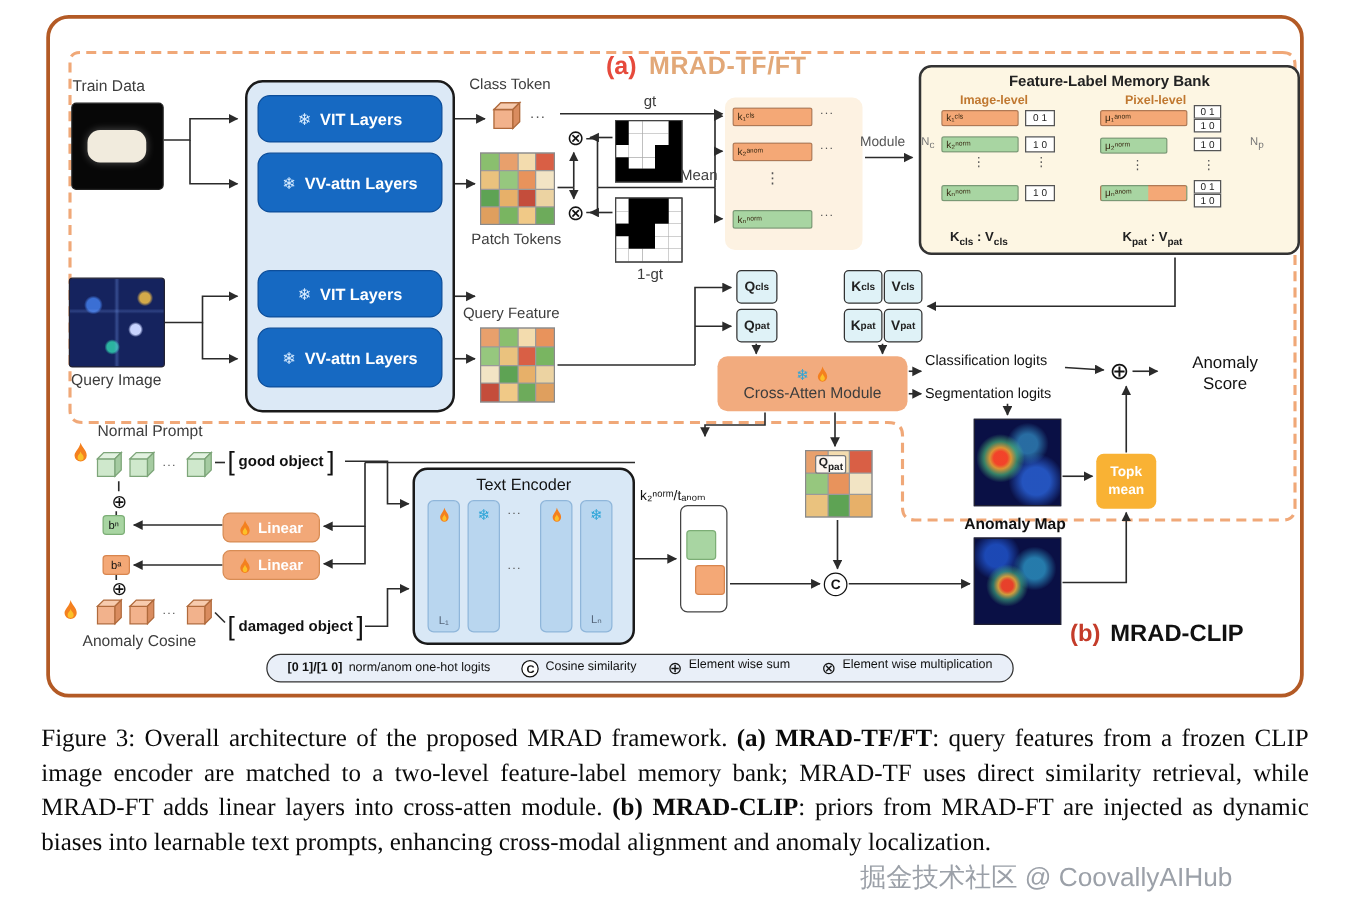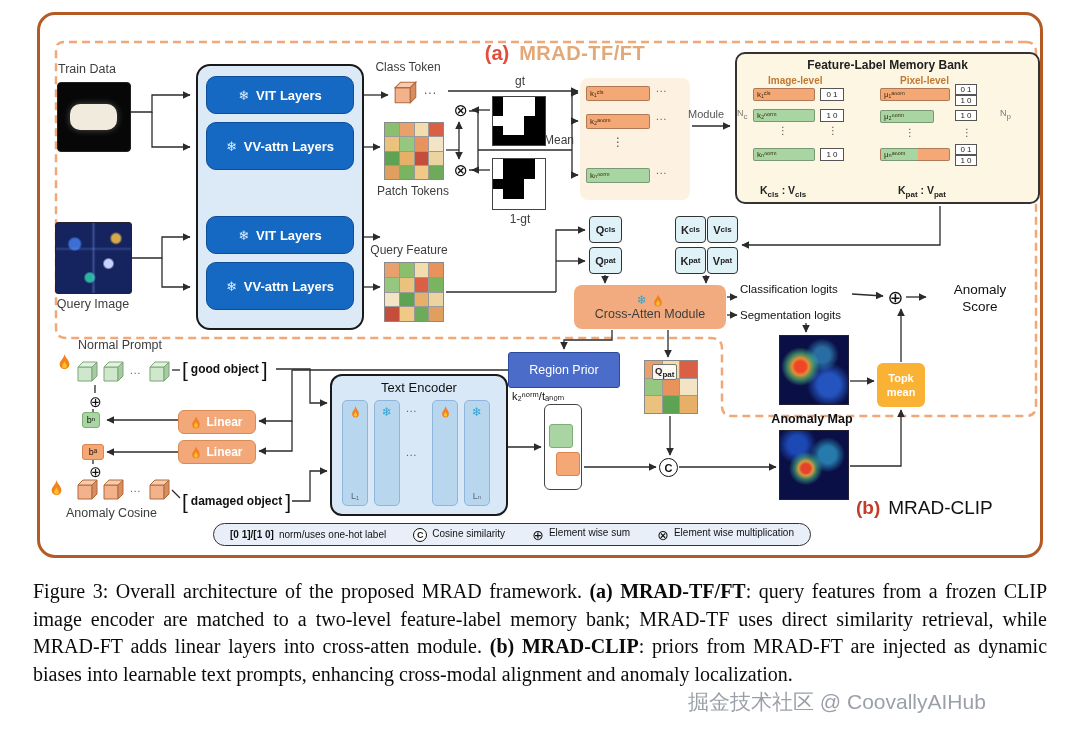--- a/index.html
+++ b/index.html
@@ -17,21 +17,21 @@
 .blk{background:#1669c2;border:1px solid #0d4e9a;border-radius:10px;color:#fff;display:flex;align-items:center;justify-content:center;gap:7px;font-size:13px;font-weight:600}
 .snow-icon{line-height:1}
 .snow-icon::before{content:'❄'}
 .blk .snow-icon{color:#d8ecff;font-size:13px}
 .te-snow{color:#2da5d8;font-size:12px}
 .enc-label{background:#e9f1fa;border-radius:4px;display:flex;align-items:center;justify-content:center;font-size:13px;color:#222}
 
 .pa-tag{color:#e64a3c;font-weight:700;font-size:20px}
 .pa-title{color:#e2a878;font-weight:700;font-size:20px;letter-spacing:.5px}
 .pb-tag{color:#c43c2a;font-weight:700;font-size:19px}
-.pb-title{color:#111;font-weight:400;font-size:19px}
+.pb-title{color:#111;font-weight:700;font-size:19px}
 
 .grid{display:grid;gap:1px;background:#9a9a9a;border:1px solid #8a8a8a}
 .mask{display:grid;background:#000;border:1px solid #444}
 
 .hbar{position:absolute;z-index:3;display:flex;align-items:center;padding-left:3px;font-size:8px;color:#3a2a14;border:1px solid rgba(0,0,0,.28);border-radius:2px;line-height:1}
 .ob{background:#f4a876}.gb{background:#a8d5a2}
 .mbx{background:linear-gradient(90deg,#a8d5a2 55%,#f4a876 55%)}
 .tag{position:absolute;z-index:3;background:#fff;border:1px solid #555;font-size:8px;display:flex;align-items:center;justify-content:center;color:#222;line-height:1}
 .dots{position:absolute;z-index:3;color:#555;font-size:12px;letter-spacing:1px;line-height:1}
 
@@ -443,21 +443,20 @@
       <div>Score</div>
   </div>
   <div class="rect heat" style="left:779px;top:335px;width:70px;height:70px"></div>
   <div class="rect topk" style="left:877px;top:363px;width:48px;height:44px">
     <span>Topk</span>
       <span>mean</span>
   </div>
   <div class="comp center" style="left:760px;top:412px;width:104px;font-size:12.5px;font-weight:600">Anomaly Map</div>
   <div class="rect heat hm2" style="left:779px;top:430px;width:70px;height:70px"></div>
 
-  <div class="rect rp" style="left:508px;top:352px;width:112px;height:36px">Region Prior</div>
 
   <div class="comp lbl" style="left:78px;top:338px">Normal Prompt</div>
   <span class="flame-icon comp" style="left:58px;top:354px;width:13px;height:16px"><svg viewBox="0 0 16 20" width="100%" height="100%" preserveAspectRatio="none">
         <path d="M8 0C9 5 14 7.5 14 13a6 6 0 1 1-12 0C2 9 7 6 8 0z" fill="#f4801f"></path>
         <path d="M8 9c.6 2.5 3 3.5 3 6a3 3 0 1 1-6 0c0-2.5 2.4-3.5 3-6z" fill="#fcc028"></path>
       </svg></span>
   <div class="cube-icon cube-g" style="left:76px;top:360px;width:24px;height:24px"><svg viewBox="0 0 24 24" width="100%" height="100%">
         <polygon points="2,7 16,7 16,21 2,21" style="fill:var(--face);stroke:var(--edge);stroke-width:1"></polygon>
         <polygon points="2,7 7,2 21,2 16,7" style="fill:var(--top);stroke:var(--edge);stroke-width:1"></polygon>
         <polygon points="16,7 21,2 21,16 16,21" style="fill:var(--side);stroke:var(--edge);stroke-width:1"></polygon>
@@ -574,21 +573,21 @@
     </div>
   <div class="qchip" style="left:652px;top:364px"><span>Q</span><sub>pat</sub></div>
 
   <div class="comp circle-c" style="left:659px;top:458px;width:19px;height:19px;font-size:11px">
       <span>C</span>
     </div>
 
   <div class="rect legend" style="left:213px;top:523px;width:598px;height:23px">
     <span class="item">
       <span class="sym">[0 1]/[1 0]</span>
-        <span>norm/uses one-hot label</span>
+        <span>norm/anom one-hot logits</span>
     </span>
     <span class="item">
       <span class="circle-c" style="width:14px;height:14px;font-size:9px">
           <span>C</span>
         </span>
       <span>Cosine similarity</span>
     </span>
     <span class="item">
       <span style="font-size:14px">⊕</span>
         <span>Element wise sum</span>

